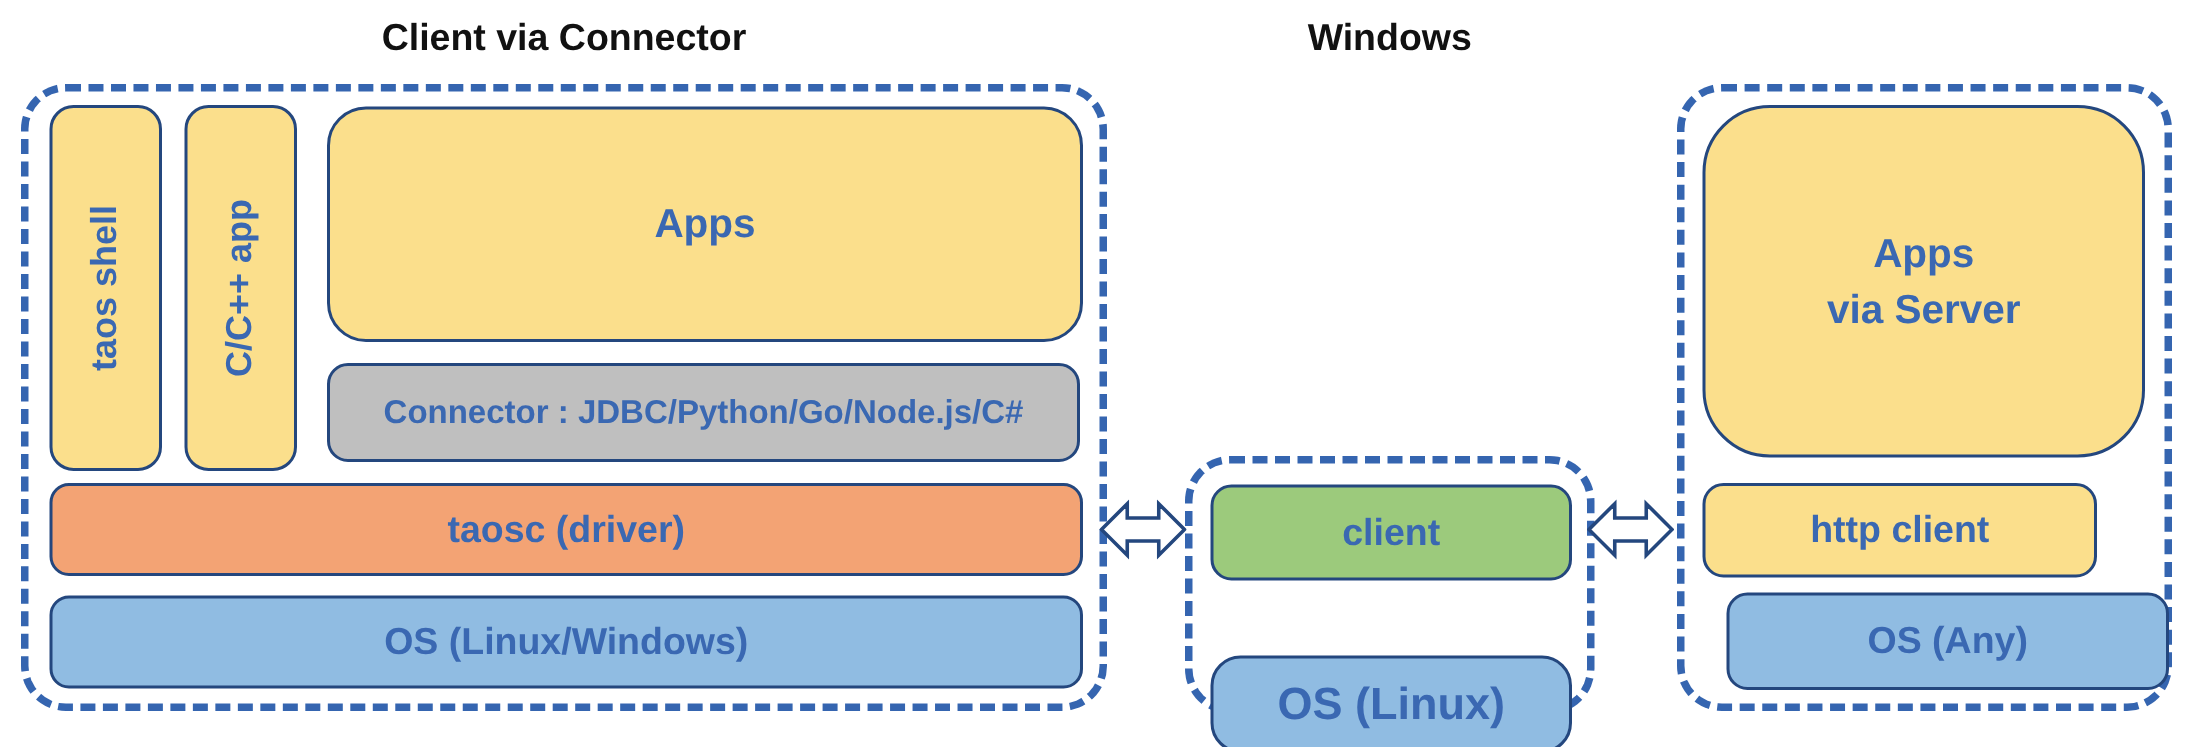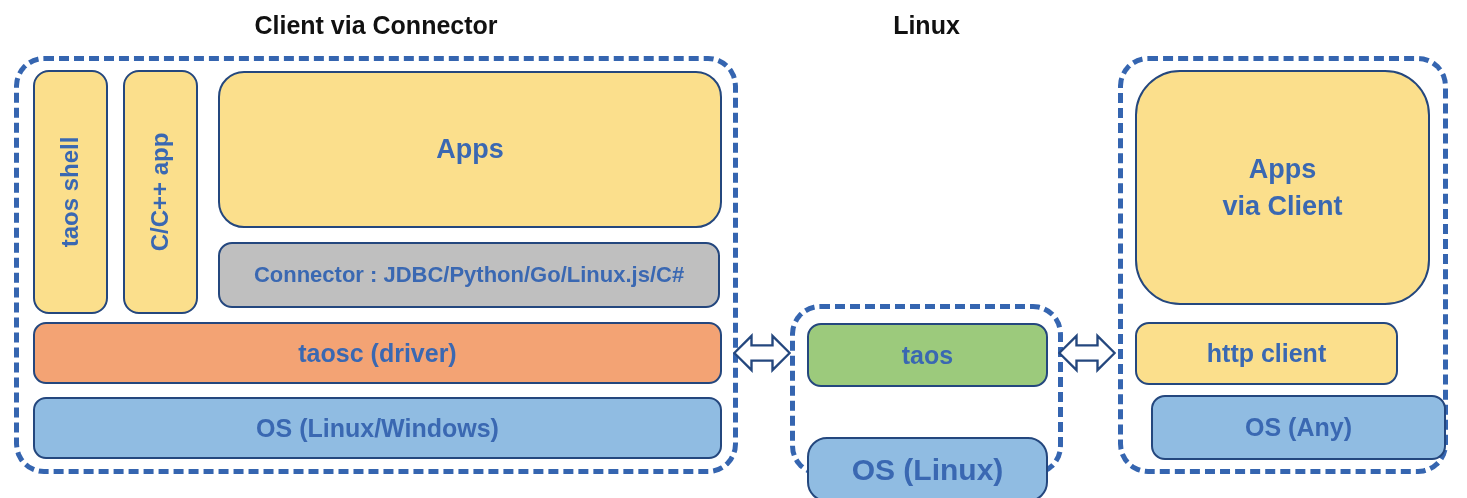--- a/index.html
+++ b/index.html
@@ -95,64 +95,64 @@
   }
   .arrow-1 { left: 733px;  top: 332px; }
   .arrow-2 { left: 1058px; top: 332px; }
 </style>
 </head>
 <body>
 
 <div class="canvas">
 
   <div class="title left">Client via Connector</div>
-  <div class="title middle">Linux</div>
+  <div class="title middle">Windows</div>
 
   <div class="dashed-container dc-left">
     <div class="box fill-yellow box-taos-shell">
       <span class="vlabel">taos shell</span>
     </div>
     <div class="box fill-yellow box-cpp-app">
       <span class="vlabel">C/C++ app</span>
     </div>
     <div class="box fill-yellow box-apps">
       <span>Apps</span>
     </div>
     <div class="box fill-gray box-connector">
-      <span>Connector : JDBC/Python/Go/Linux.js/C#</span>
+      <span>Connector : JDBC/Python/Go/Node.js/C#</span>
     </div>
     <div class="box fill-orange box-taosc">
       <span>taosc (driver)</span>
     </div>
     <div class="box fill-blue box-os-left">
       <span>OS (Linux/Windows)</span>
     </div>
   </div>
 
   <svg class="arrow arrow-1" viewBox="0 0 60 44">
     <path d="M1,22 L19,4 L19,14 L41,14 L41,4 L59,22 L41,40 L41,30 L19,30 L19,40 Z" fill="#ffffff" stroke="#24477E" stroke-width="2.5" stroke-linejoin="miter"></path>
   </svg>
 
   <div class="dashed-container dc-server">
     <div class="box fill-green box-taosd">
-      <span>taos</span>
+      <span>client</span>
     </div>
     <div class="box fill-blue box-os-server">
       <span>OS (Linux)</span>
     </div>
   </div>
 
   <svg class="arrow arrow-2" viewBox="0 0 60 44">
     <path d="M1,22 L19,4 L19,14 L41,14 L41,4 L59,22 L41,40 L41,30 L19,30 L19,40 Z" fill="#ffffff" stroke="#24477E" stroke-width="2.5" stroke-linejoin="miter"></path>
   </svg>
 
   <div class="dashed-container dc-right">
     <div class="box fill-yellow box-apps-rest">
       <span>Apps</span>
-      <span>via Client</span>
+      <span>via Server</span>
     </div>
     <div class="box fill-yellow box-http">
       <span>http client</span>
     </div>
     <div class="box fill-blue box-os-right">
       <span>OS (Any)</span>
     </div>
   </div>
 
 </div>

